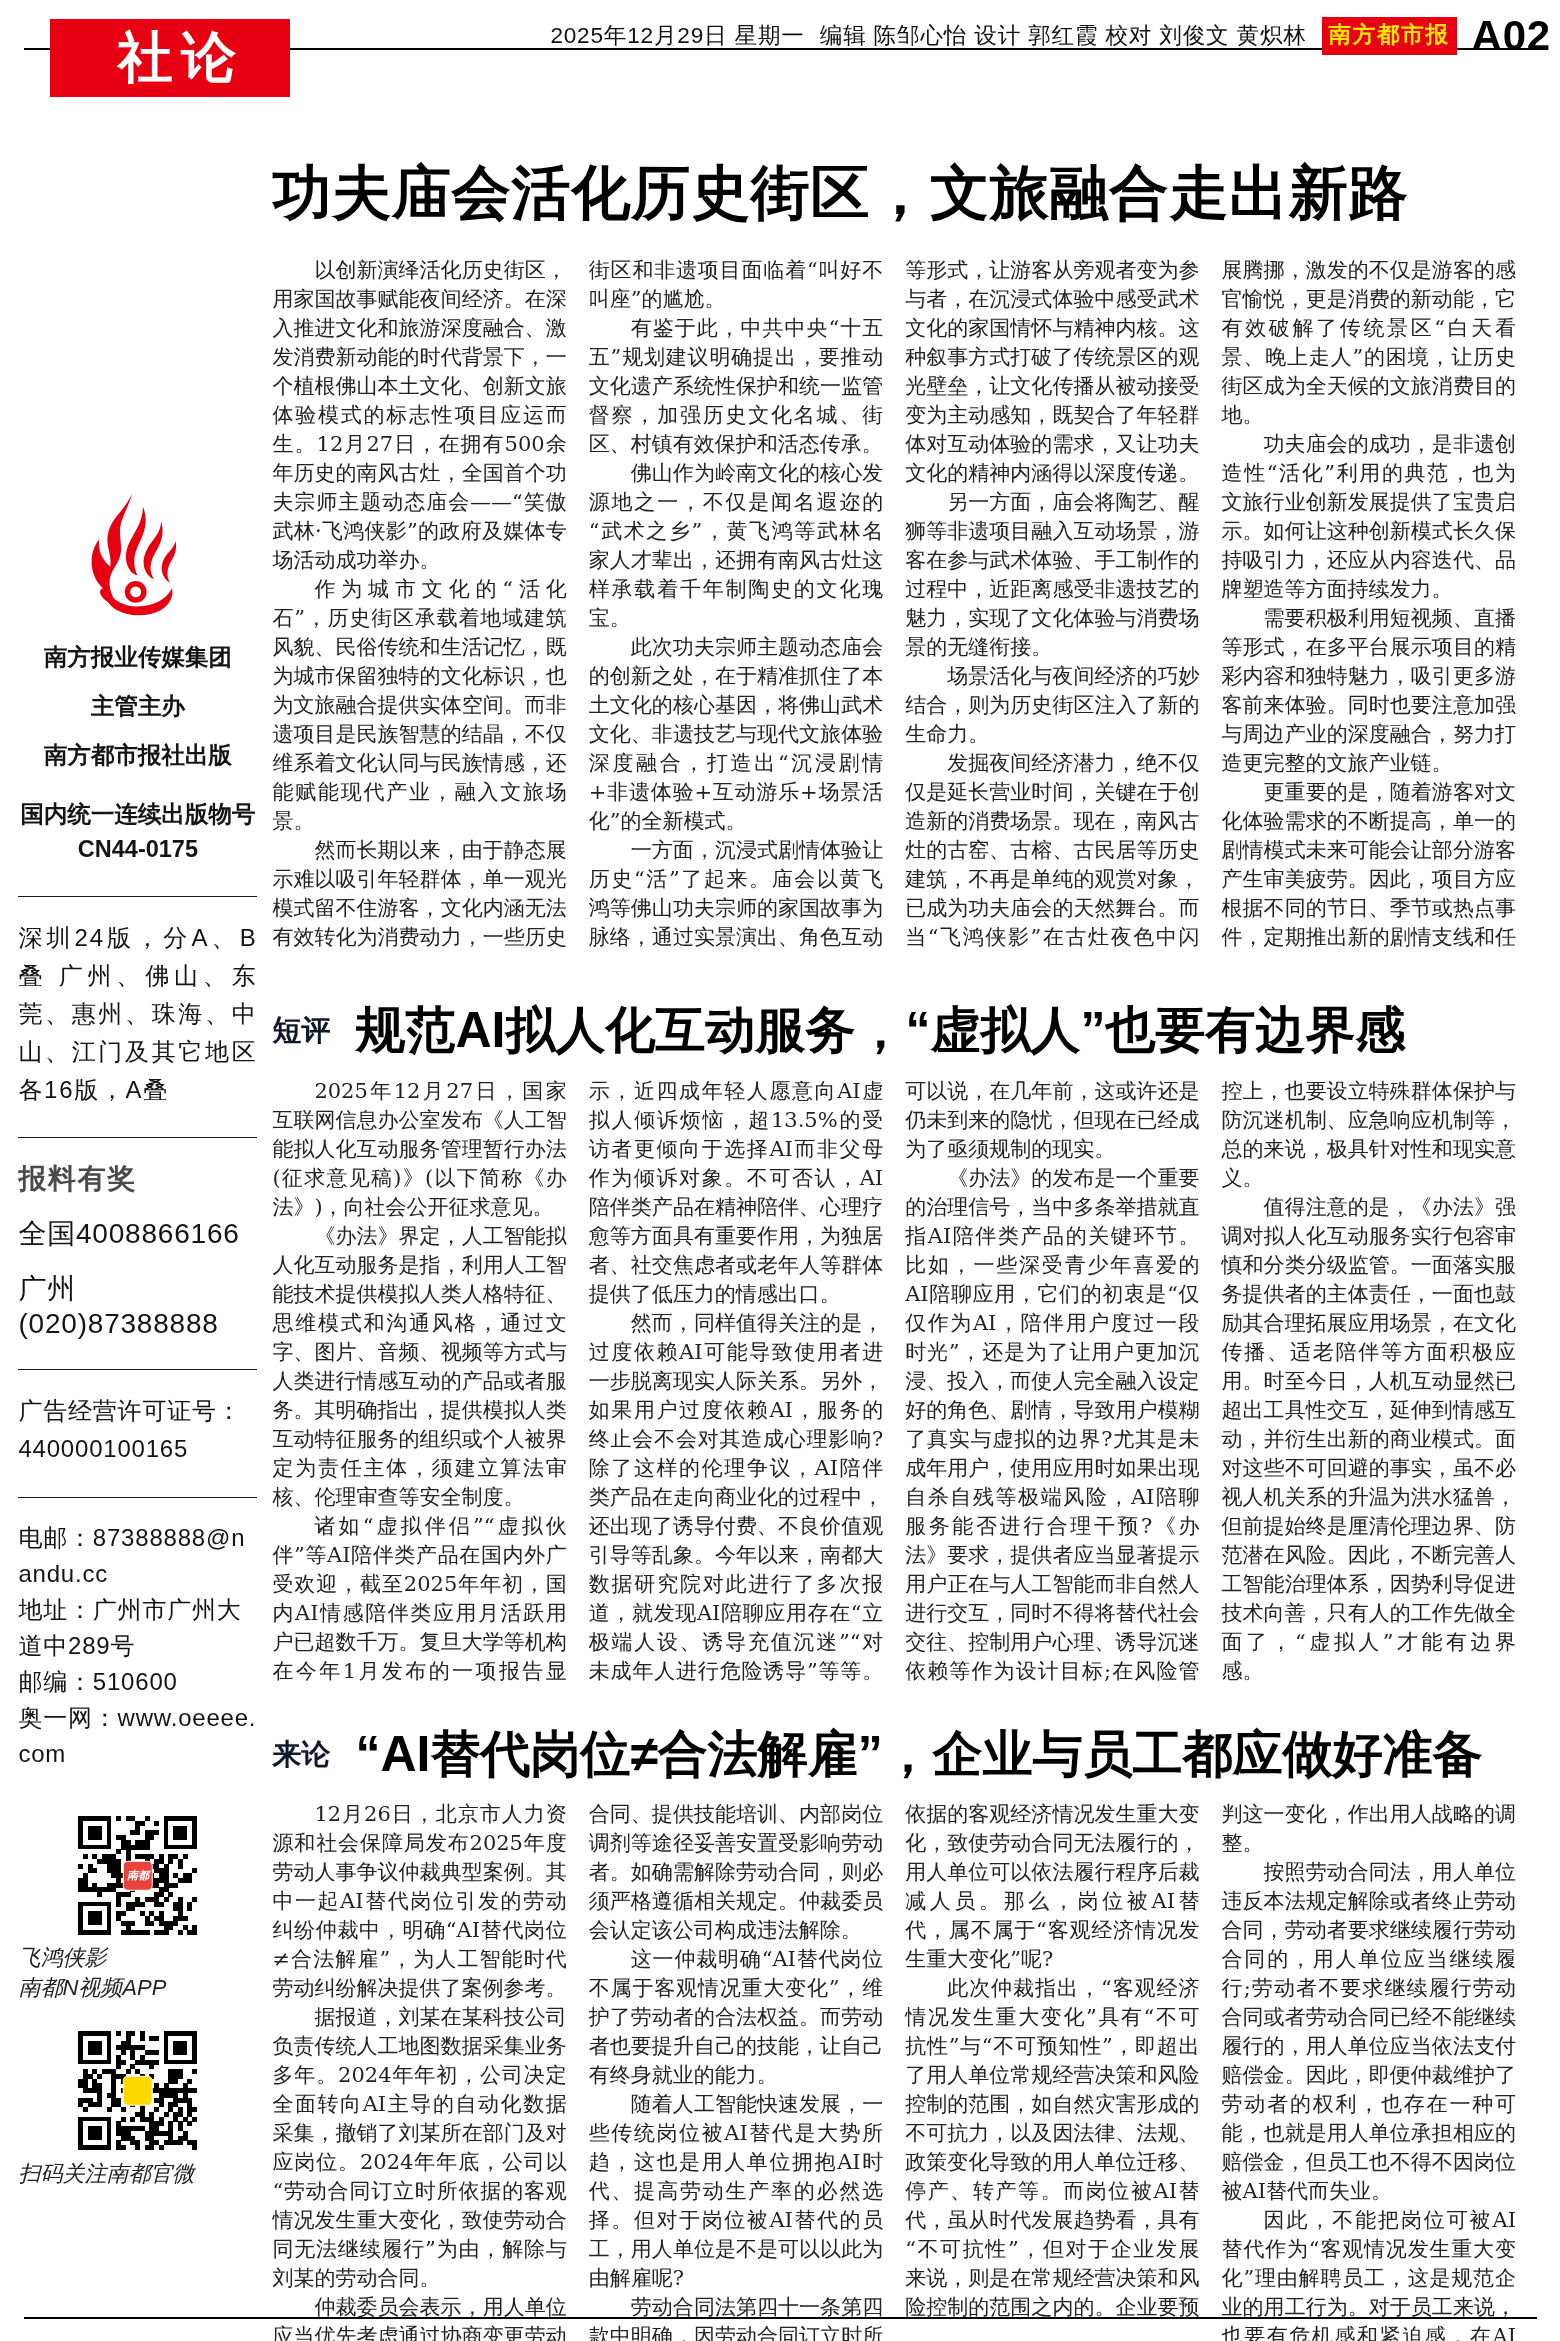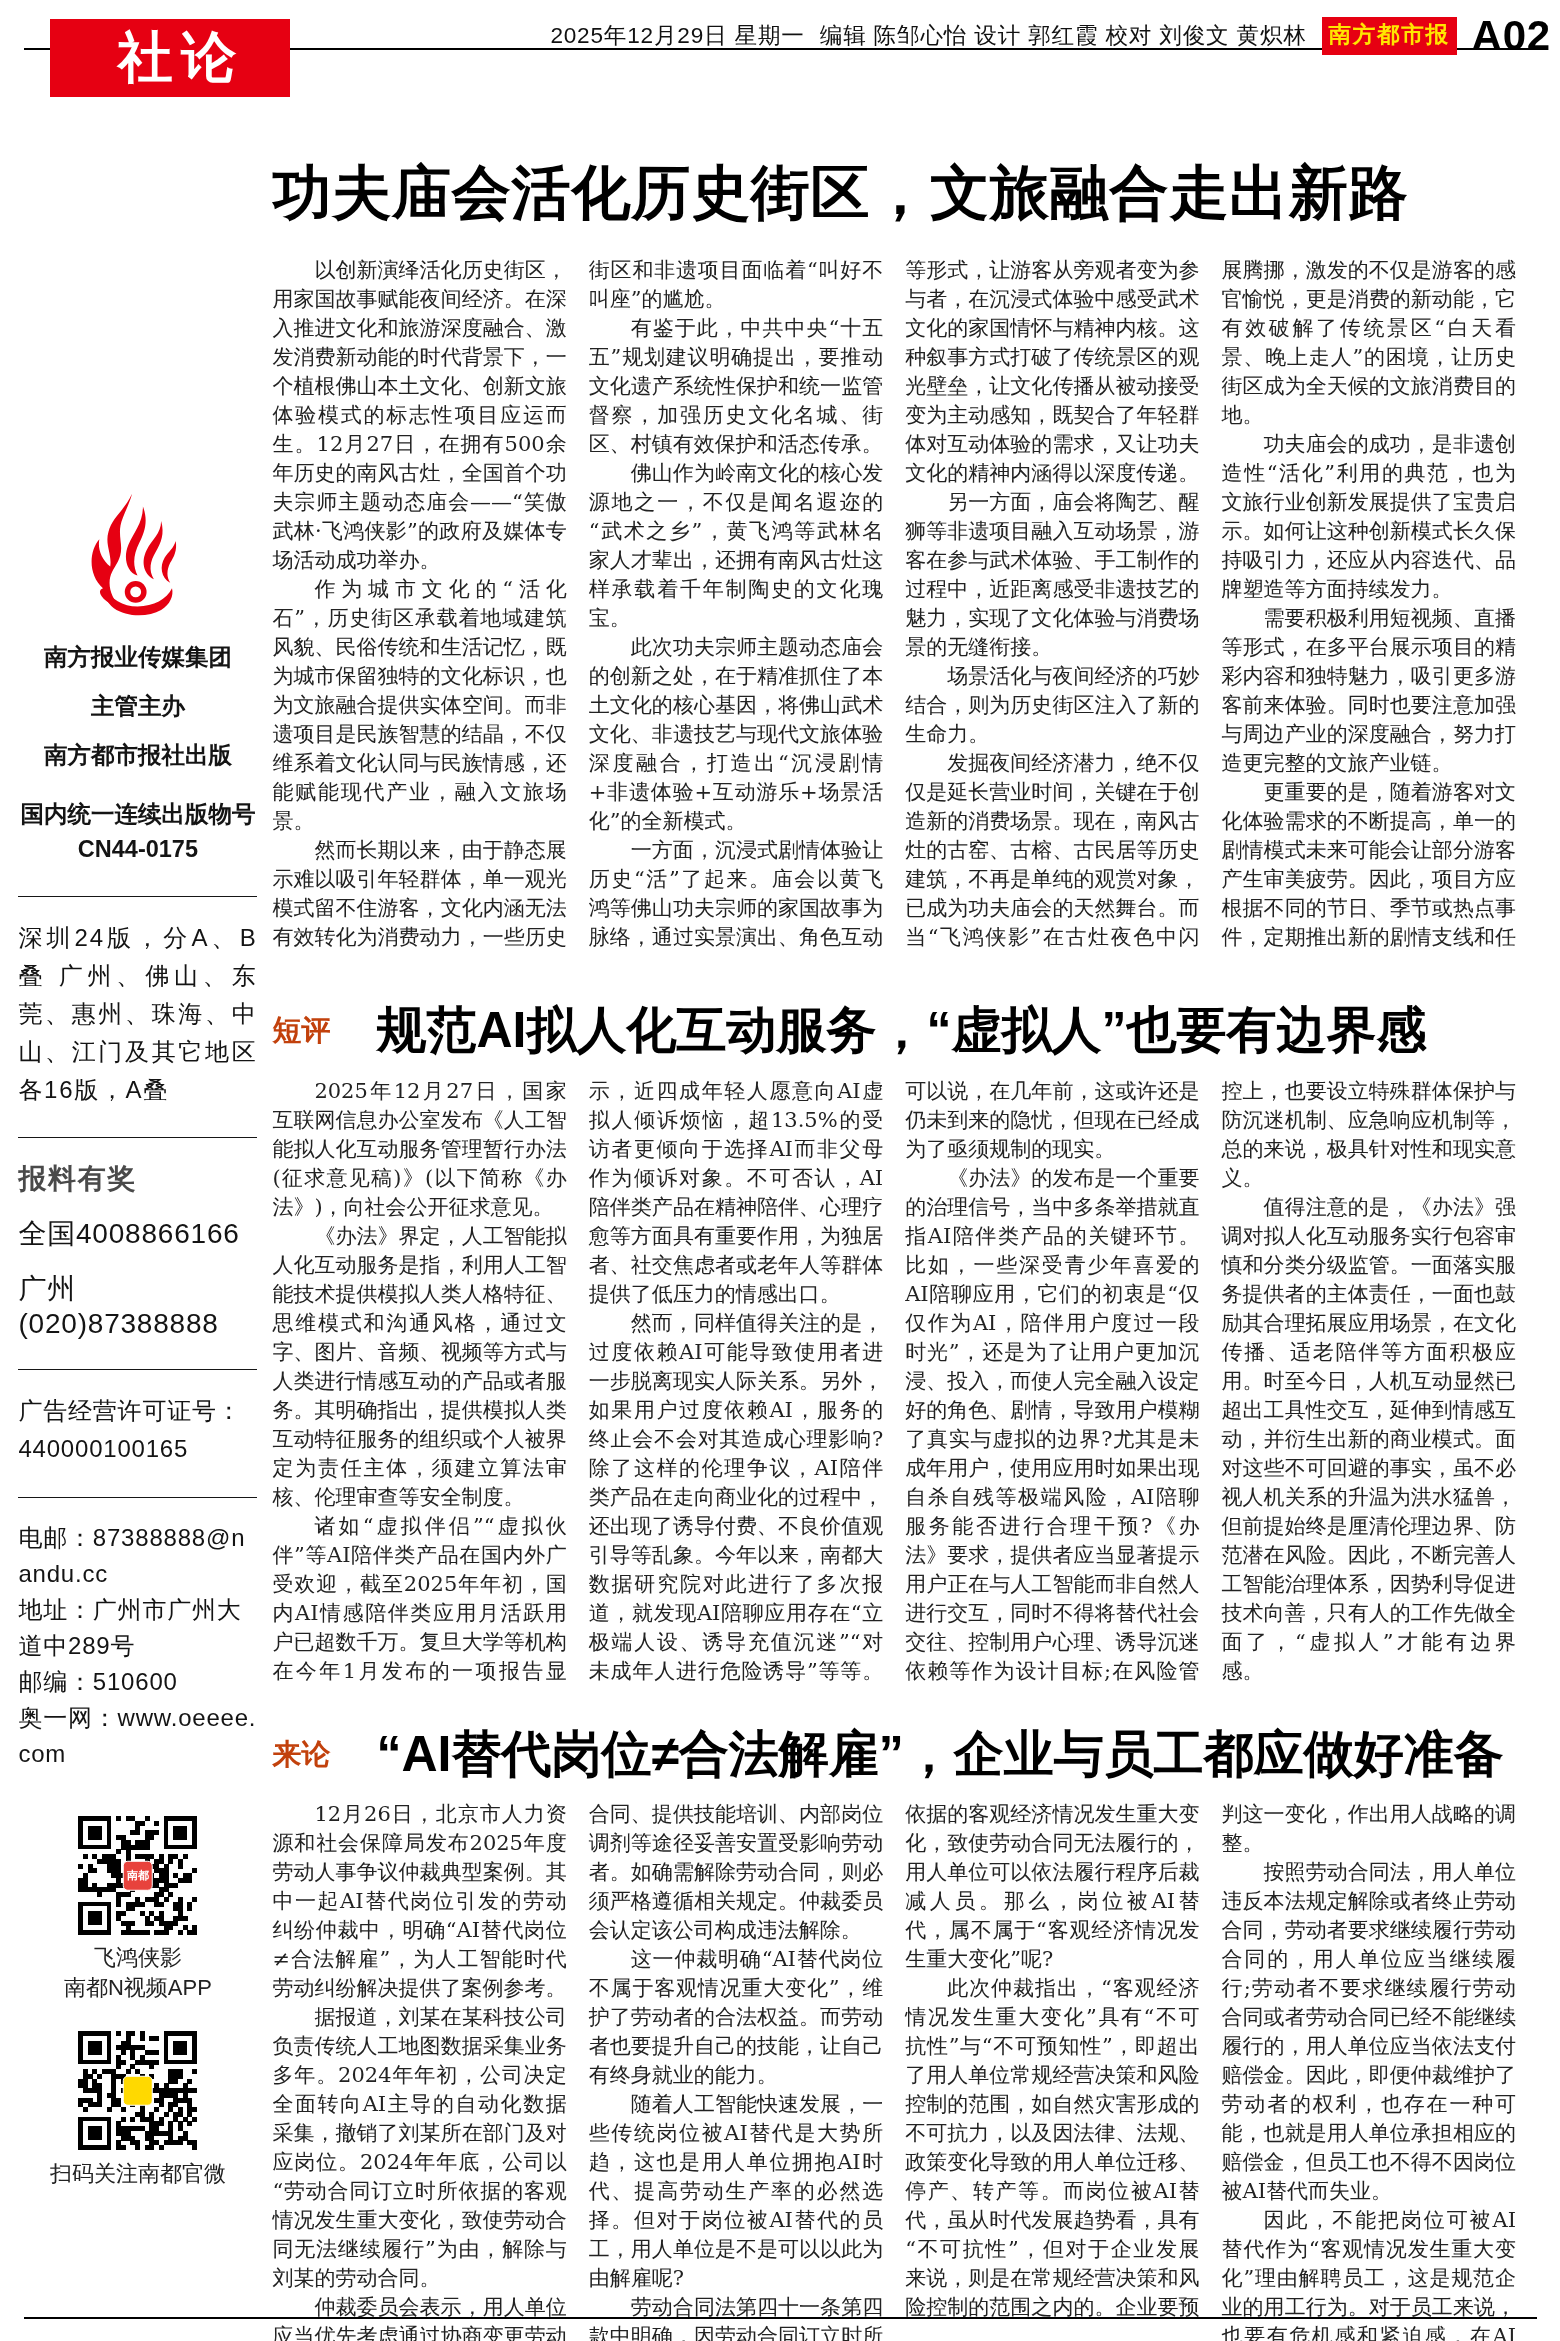--- a/index.html
+++ b/index.html
@@ -29,38 +29,38 @@
   .pub p{margin:15px;text-align:center;}
   .issn{margin-top:25px;font-size:23.5px;font-weight:600;line-height:1.5;text-align:center;}
   .issn p{margin:0;}
   .sb-rule{border-top:1.7px solid #161616;margin-top:28.5px;}
   .editions{margin-top:22px;font-size:24px;line-height:1.58;letter-spacing:1.7px;text-align:justify;}
   .tip-title{margin-top:22px;font-size:28px;font-weight:700;color:#4a4a4a;letter-spacing:1.7px;}
   .tip-phone{margin-top:17px;font-size:28px;letter-spacing:0.8px;}
   .adlic{margin-top:22px;font-size:24px;line-height:1.6;letter-spacing:0.8px;}
   .contact{margin-top:22px;font-size:24px;line-height:1.5;letter-spacing:0.8px;word-break:break-all;}
   .contact p{margin:0;}
-  .qr-wrap{margin-top:44px;text-align:center;}
+  .qr-wrap{margin-top:44px;font-style:italic;}
   .qr-wrap.second{margin-top:28.5px;}
   .qr{position:relative;width:119px;height:119px;margin:0 auto;}
   .qr svg{width:100%;height:100%;display:block;}
   .qr-logo{position:absolute;left:50%;top:50%;transform:translate(-50%,-50%);
            width:28.5px;height:28.5px;border-radius:5px;display:flex;align-items:center;justify-content:center;
            font-size:11px;font-weight:700;line-height:1;}
   .qr-logo.red{background:#e8423c;color:#fff;border:1.7px solid #fff;}
   .qr-logo.yellow{background:#ffd900;color:#e60012;border:1.7px solid #fff;font-size:8.4px;}
   .qr-caption{margin-top:8.4px;font-size:22px;line-height:1.35;color:#222;}
   .qr-caption p{margin:0;}
   
   .main{flex:1;padding:0 44px 0 8.4px;box-sizing:border-box;}
   .headline1{margin:49px 0 0;font-family:"Liberation Sans",sans-serif;font-weight:900;
              font-size:59px;letter-spacing:0.8px;color:#000;white-space:nowrap;}
   .art-head{display:flex;align-items:center;margin-top:22px;}
-  .kicker{font-family:"Liberation Sans",sans-serif;font-size:29px;font-weight:700;color:#c2410c;
-          margin-right:46px;flex:none;}
+  .kicker{font-family:"Liberation Sans",sans-serif;font-size:29px;font-weight:700;color:#0f172a;
+          margin-right:25px;flex:none;}
   .headline2{font-family:Liberation Sans, sans-serif;font-weight:900;font-size:50px;
              letter-spacing:0px;color:#000;margin:0;white-space:nowrap;}
   .cols{column-gap:22px;column-count:4;column-fill:auto;overflow:hidden;
         font-size:21px;line-height:29px;text-align:justify;color:#222;}
   .cols p{margin:0;text-indent:2em;}
   .cols-a{height:719px;margin-top:22px;}
   .cols-b{height:622px;margin-top:13.4px;}
   .cols-c{height:566px;margin-top:11.7px;}
   .art2{margin-top:8.4px;}
   .art3{margin-top:6.7px;}

